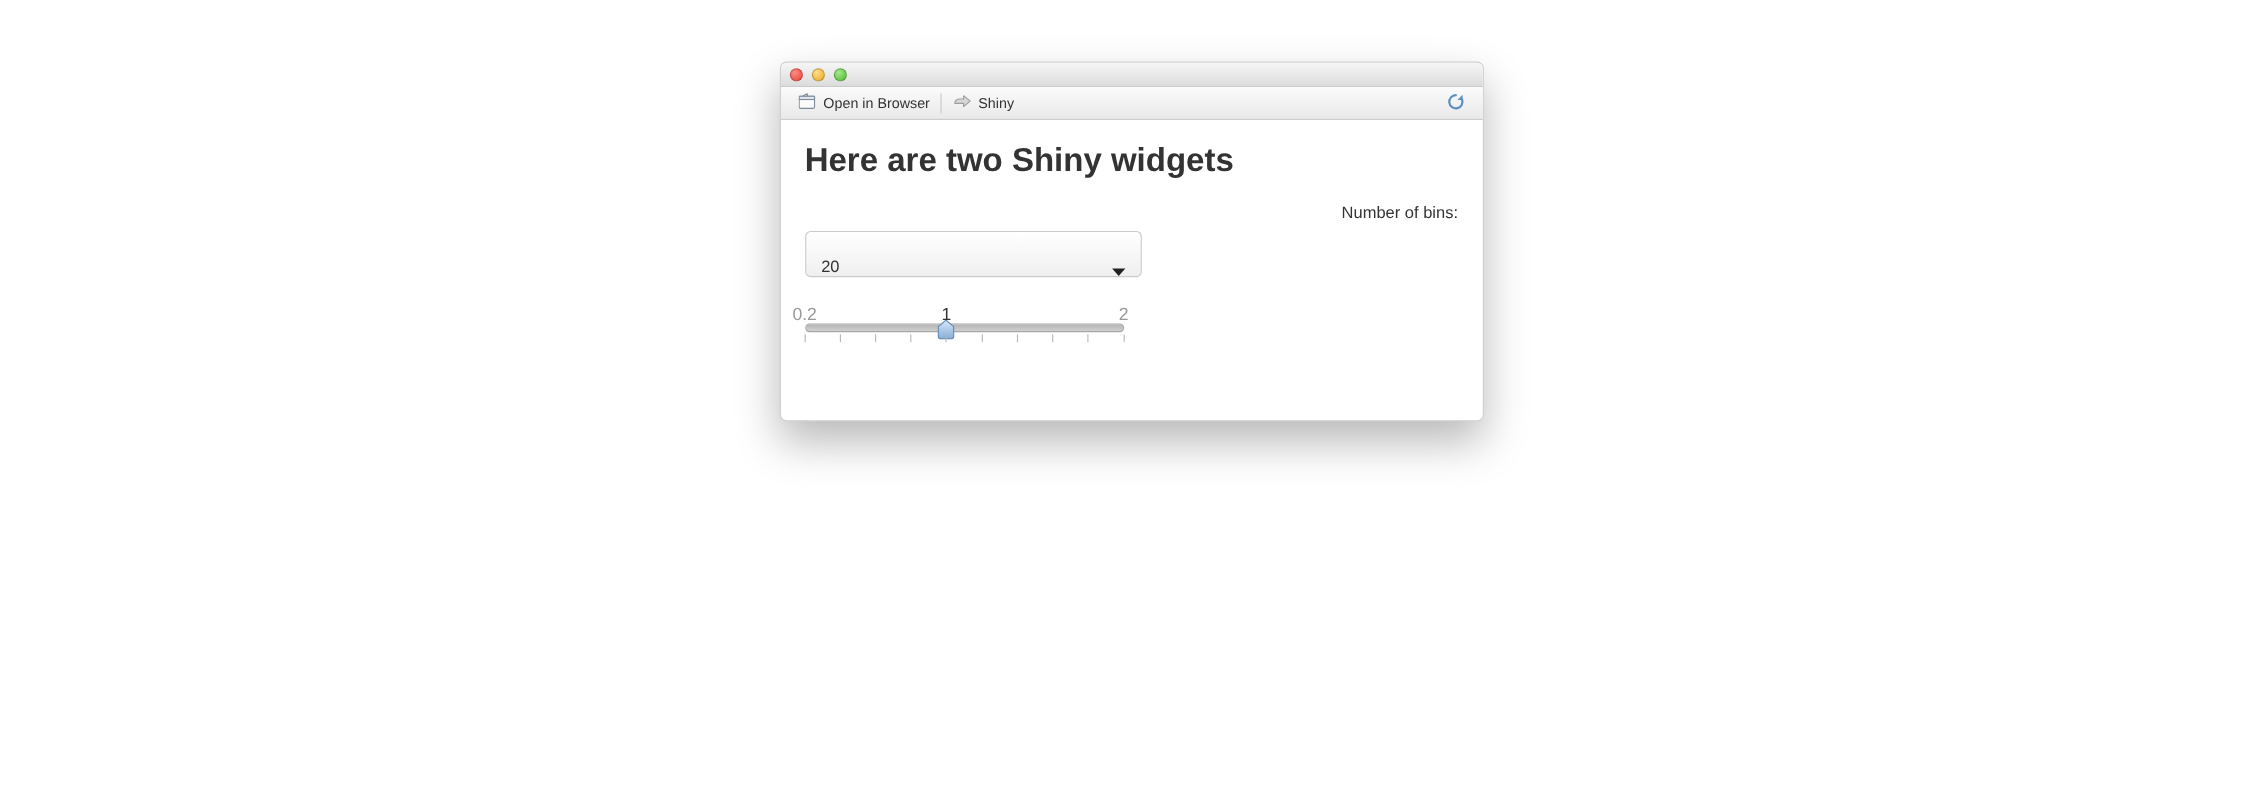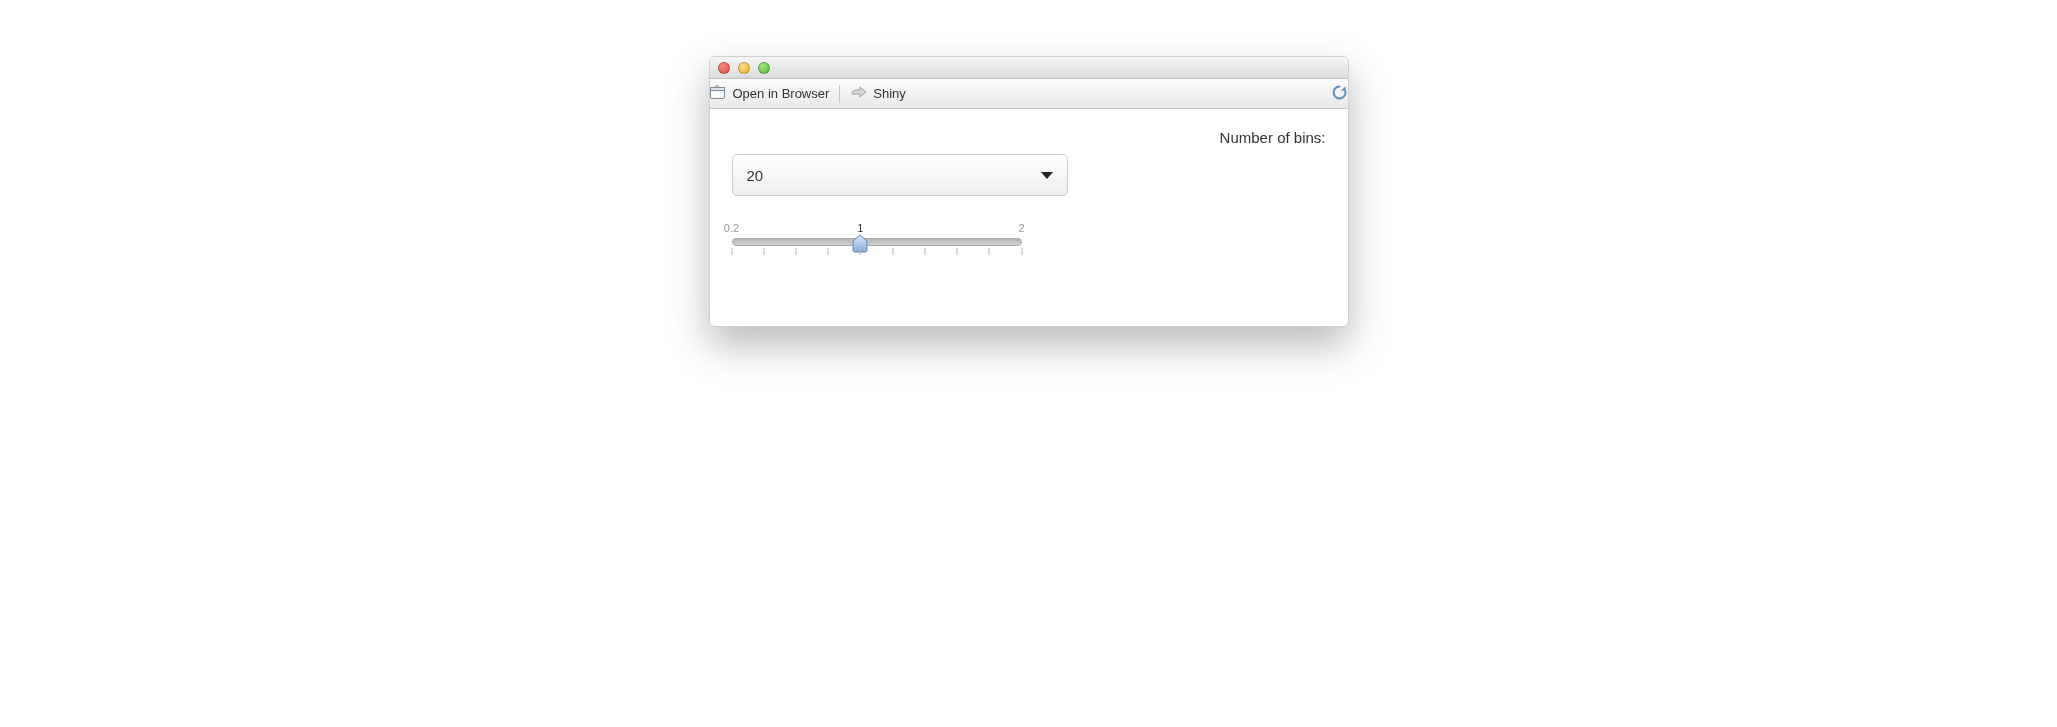--- a/index.html
+++ b/index.html
@@ -48,21 +48,21 @@
     .tl-yellow { background: radial-gradient(circle at 35% 30%, #ffe08a, #e6a822); }
     .tl-green  { background: radial-gradient(circle at 35% 30%, #a7e88f, #4cbb2c); }
 
     
     .toolbar {
       height: 30px;
       background: linear-gradient(to bottom, #fbfbfb, #e9e9e9);
       border-bottom: 1px solid #c8c8c8;
       display: flex;
       align-items: center;
-      padding: 0 0;
+      padding: 0 16px;
       font-size: 13px;
       color: #333;
     }
     .tool-group {
       display: flex;
       align-items: center;
       gap: 5px;
       cursor: pointer;
     }
     .tool-sep {
@@ -90,27 +90,27 @@
     }
     .widget-label {
       font-size: 15px;
       color: #333;
       margin-bottom: 8px;
       text-align: right;
     }
 
     
     .select-box {
-      width: 336px;
+      width: 306px;
       height: 42px;
       background: linear-gradient(to bottom, #ffffff, #efefef);
       border: 1px solid #cacaca;
       border-radius: 5px;
       display: flex;
-      align-items: center;
+      align-items: flex-end;
       justify-content: space-between;
       padding: 0 14px;
       font-size: 15px;
       color: #333;
       cursor: pointer;
       margin-bottom: 26px;
     }
     .caret-down {
       width: 0;
       height: 0;
@@ -119,21 +119,21 @@
       border-top: 7px solid #222;
     }
 
     
     .slider-wrap {
       width: 290px;
     }
     .slider-ticks-top {
       position: relative;
       height: 14px;
-      font-size: 11px;
+      font-size: 16px;
       color: #999;
       margin-bottom: 2px;
     }
     .slider-ticks-top span {
       position: absolute;
       transform: translateX(-50%);
     }
     .slider-ticks-top .tick-current { color:#333; font-weight:500; }
     .slider-track {
       position: relative;
@@ -203,20 +203,21 @@
       <span>
         <svg width="17" height="17" viewBox="0 0 17 17">
           <path d="M8.5 2.5 A6 6 0 1 0 14.2 6.5" fill="none" stroke="#5a8fbf" stroke-width="2" stroke-linecap="round"></path>
           <path d="M14.6 2.2 L14.6 6.8 L10 6.8 Z" fill="#5a8fbf"></path>
         </svg>
       </span>
     </div>
   </div>
 
   <div class="content">
+    <h1 class="page-title">Here are two Shiny widgets</h1>
 
     <div class="widget-label">Number of bins:</div>
     <div class="select-box">
       <span>20</span>
       <span class="caret-down"></span>
     </div>
 
     <div class="slider-wrap">
 
       <div class="slider-ticks-top">

